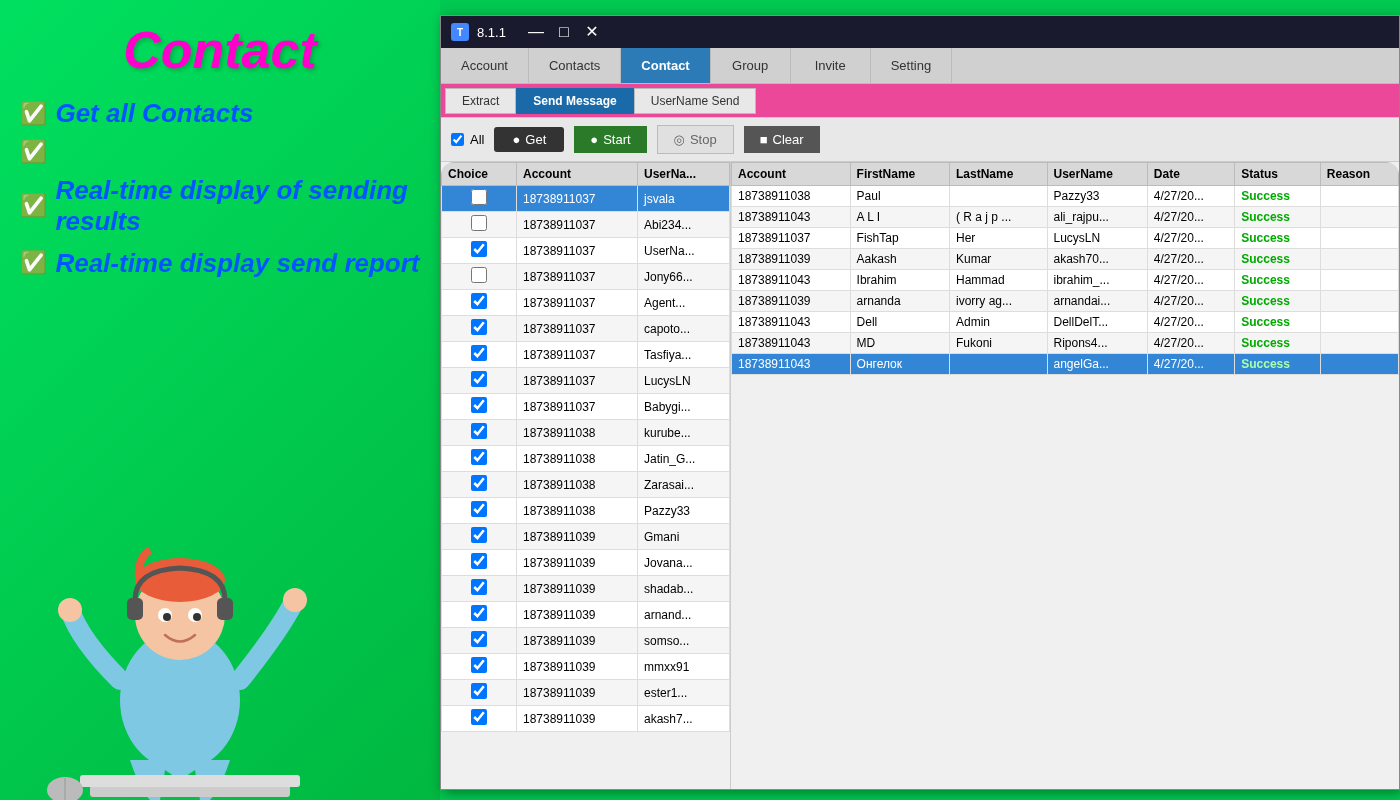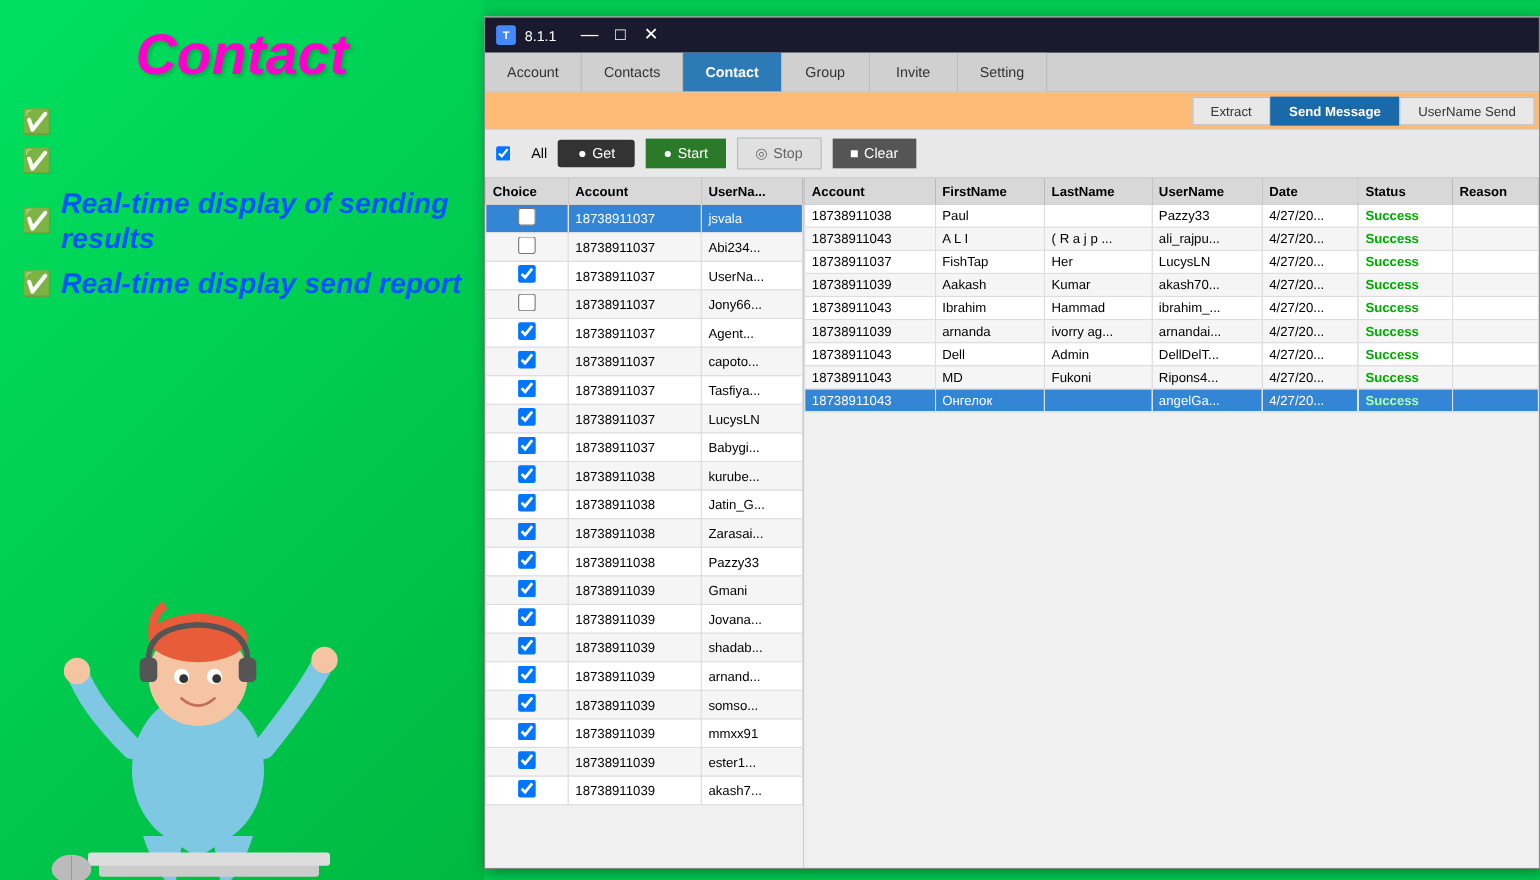--- a/index.html
+++ b/index.html
@@ -160,27 +160,26 @@
     }
 
     .nav-tab.active {
       background: #2c7bb6;
       color: white;
       font-weight: bold;
     }
 
     
     .sub-toolbar {
-      background: #fdba74;
+      background: #ec4899;
       display: flex;
       height: 34px;
       flex-shrink: 0;
       align-items: center;
       border-bottom: 1px solid #ccc;
-      justify-content: flex-end;
       padding: 0 4px;
     }
 
     .sub-tab {
       padding: 4px 16px;
       font-size: 12px;
       cursor: pointer;
       background: #e8e8e8;
       border: 1px solid #bbb;
       color: #333;
@@ -204,21 +203,21 @@
       height: 44px;
       padding: 0 10px;
       flex-shrink: 0;
       border-bottom: 1px solid #ccc;
       gap: 10px;
     }
 
     .checkbox-all {
       display: flex;
       align-items: center;
-      gap: 19px;
+      gap: 6px;
       font-size: 13px;
     }
 
     .get-btn {
       background: #333;
       color: white;
       border: none;
       padding: 5px 18px;
       font-size: 13px;
       cursor: pointer;
@@ -269,20 +268,21 @@
       display: flex;
       align-items: center;
       gap: 5px;
     }
 
     
     .main-content {
       display: flex;
       flex: 1;
       overflow: hidden;
+      border-radius: 13px;
     }
 
     
     .left-table-wrap {
       width: 290px;
       flex-shrink: 0;
       overflow: hidden;
       display: flex;
       flex-direction: column;
       border-right: 1px solid #ccc;
@@ -346,20 +346,21 @@
     }
   </style>
 </head>
 <body>
 
 <div class="promo-area">
   <h1 class="promo-title">Contact</h1>
 
   <div class="promo-item">
     <span class="checkmark">✅</span>
+    <span class="promo-text">Get all Contacts</span>
   </div>
   <div class="promo-item">
     <span class="checkmark">✅</span>
   </div>
   <div class="promo-item">
     <span class="checkmark">✅</span>
     <span class="promo-text">Real-time display of sending results</span>
   </div>
   <div class="promo-item">
     <span class="checkmark">✅</span>

